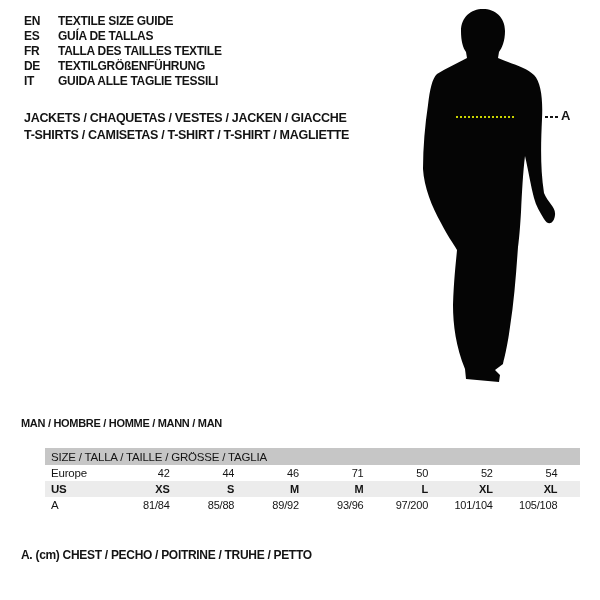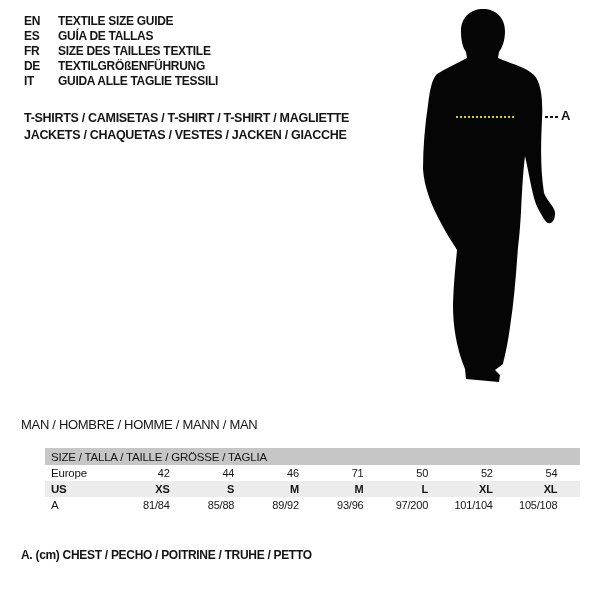--- a/index.html
+++ b/index.html
@@ -27,21 +27,21 @@
   .chest-line{
     position:absolute;left:456px;top:116px;width:60px;height:2px;
     background:repeating-linear-gradient(90deg,var(--measure) 0 2px,transparent 2px 4px);
   }
   .pointer-dashes{
     position:absolute;left:545px;top:116px;width:14px;height:2px;
     background:repeating-linear-gradient(90deg,var(--ink) 0 3px,transparent 3px 5px);
   }
   .measure-label{position:absolute;left:561px;top:108px;font-size:13px;font-weight:700;}
   
-  .section-title{position:absolute;left:21px;top:417px;font-size:13px;font-weight:400;letter-spacing:-0.3px;white-space:nowrap;}
+  .section-title{position:absolute;left:21px;top:417px;font-size:11px;font-weight:700;letter-spacing:-0.3px;white-space:nowrap;}
   
   table.size-table{
     position:absolute;left:17px;top:448px;width:577px;
     border-collapse:collapse;table-layout:fixed;font-size:11px;letter-spacing:-0.2px;color:var(--ink);margin-left:28px;
   }
   table.size-table th{
     background:var(--header-bg);height:17px;font-weight:400;font-size:11.5px;
     text-align:left;padding:0 0 0 6px;letter-spacing:-0.2px;
   }
   table.size-table td{height:16px;padding:0;text-align:right;vertical-align:middle;font-weight:400;}
@@ -56,33 +56,33 @@
 <div class="canvas">
 
   <div class="lang-block">
     <div class="lang-row">
       <span class="lang-code">EN</span><span>TEXTILE SIZE GUIDE</span>
     </div>
     <div class="lang-row">
       <span class="lang-code">ES</span><span>GUÍA DE TALLAS</span>
     </div>
     <div class="lang-row">
-      <span class="lang-code">FR</span><span>SIZE DES TAILLES TEXTILE</span>
+      <span class="lang-code">FR</span><span>TALLA DES TAILLES TEXTILE</span>
     </div>
     <div class="lang-row">
       <span class="lang-code">DE</span><span>TEXTILGRÖßENFÜHRUNG</span>
     </div>
     <div class="lang-row">
       <span class="lang-code">IT</span><span>GUIDA ALLE TAGLIE TESSILI</span>
     </div>
   </div>
 
   <div class="cat-block">
+    <div class="cat-line">JACKETS / CHAQUETAS / VESTES / JACKEN / GIACCHE</div>
     <div class="cat-line">T-SHIRTS / CAMISETAS / T-SHIRT / T-SHIRT / MAGLIETTE</div>
-    <div class="cat-line">JACKETS / CHAQUETAS / VESTES / JACKEN / GIACCHE</div>
   </div>
 
   <div class="figure">
     <svg viewBox="0 0 140 380" preserveAspectRatio="none">
       <path fill="#050505" d="M61,2
         C73,2 83,10 83,24
         C83,34 80,41 77,45
         L76,51
         C90,57 104,60 112,68
         C119,75 121,92 120,112

